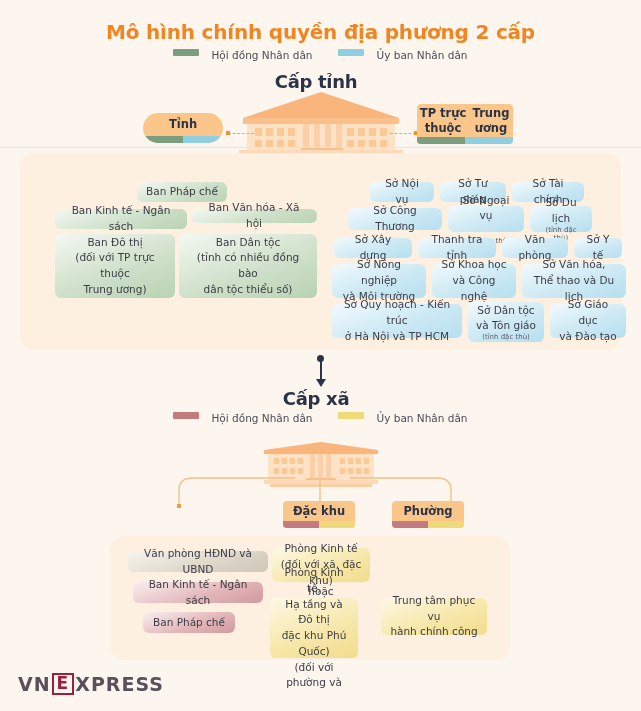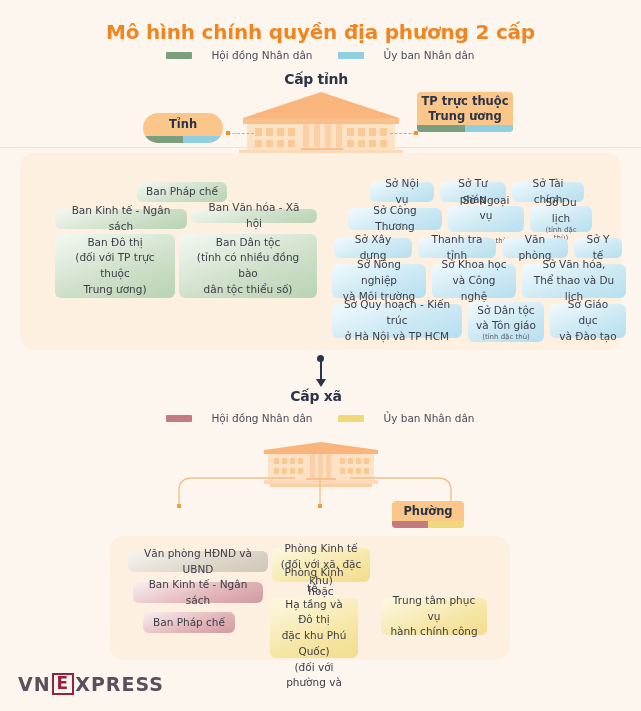--- a/index.html
+++ b/index.html
@@ -20,27 +20,27 @@
     font-size: 20px; font-weight: bold;
     color: #f08522;
     letter-spacing: -0.2px;
   }
   
   .legend {
     position: absolute; width: 641px; left: 0;
     display: flex; justify-content: center; align-items: center; gap: 26px;
     font-size: 10.5px; color: #4c4c57;
   }
-  .legend-item { display: flex; align-items: center; gap: 19px; }
+  .legend-item { display: flex; gap: 12px; }
   .sw { width: 26px; height: 7px; border-radius: 1px; display: inline-block; }
 
   
   .sec-head {
     position: absolute; width: 632px; left: 0; text-align: center;
-    font-size: 14px; font-weight: bold; color: #2b3347;
+    font-size: 18px; font-weight: bold; color: #2b3347;
     letter-spacing: -0.3px;
   }
 
   
   .bldg { position: absolute; }
 
   
   .lvl-box {
     position: absolute;
     background: #fbc68a;
@@ -170,21 +170,21 @@
   <div class="dot-sq" style="left:414px; top:131px;"></div>
 
   <div class="lvl-box" style="left:143px; top:113px; width:80px; height:30px;border-radius:15px;">
     <span>Tỉnh</span>
     <span class="lvl-bar">
       <span style="background:#7a9e7e;"></span>
         <span style="background:#8fcfe0;"></span>
     </span>
   </div>
 
-  <div class="lvl-box" style="left:417px; top:92px; width:96px; height:40px; flex-direction:column;">
+  <div class="lvl-box" style="left:417px; top:104px; width:96px; height:40px; flex-direction:row;">
     <span>TP trực thuộc</span>
     <span>Trung ương</span>
     <span class="lvl-bar">
       <span style="background:#7a9e7e;"></span>
         <span style="background:#8fcfe0;"></span>
     </span>
   </div>
 
   <div class="sep-line" style="top:147px;"></div>
 
@@ -322,20 +322,27 @@
 
   <svg class="conn" style="left:165px; top:468px;" width="315" height="40">
     <path d="M14 38 L14 22 Q14 10 28 10 L130 10" stroke="#f3c08a" stroke-width="1.4" fill="none"></path>
     <path d="M286 38 L286 22 Q286 10 272 10 L185 10" stroke="#f3c08a" stroke-width="1.4" fill="none"></path>
     <path d="M155 10 L155 38" stroke="#f3c08a" stroke-width="1.4" fill="none"></path>
   </svg>
   <div class="dot-sq" style="left:177px; top:504px; background:#f0a03a;"></div>
   <div class="dot-sq" style="left:318px; top:504px; background:#f0a03a;"></div>
   <div class="dot-sq" style="left:449px; top:504px; background:#f0a03a;"></div>
 
+  <div class="lvl-box" style="left:283px; top:501px; width:72px; height:27px;">
+    <span>Đặc khu</span>
+    <span class="lvl-bar">
+      <span style="background:#c47b80;"></span>
+        <span style="background:#f0d978;"></span>
+    </span>
+  </div>
   <div class="lvl-box" style="left:392px; top:501px; width:72px; height:27px;">
     <span>Phường</span>
     <span class="lvl-bar">
       <span style="background:#c47b80;"></span>
         <span style="background:#f0d978;"></span>
     </span>
   </div>
 
   <div class="panel" style="left:110px; top:536px; width:400px; height:124px;"></div>
 

